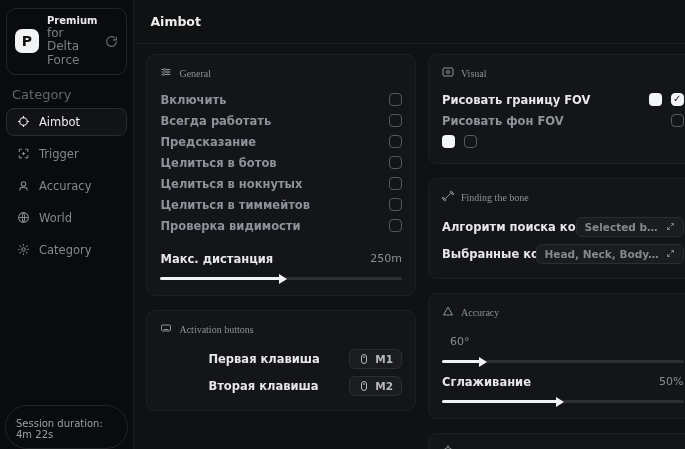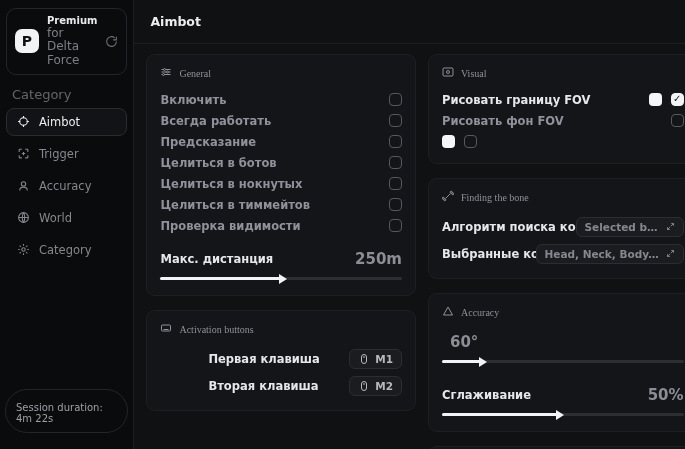--- a/index.html
+++ b/index.html
@@ -34,21 +34,21 @@
   .nav { display:flex; flex-direction:column; gap:4px; }
   .nav-item {
     display:flex; align-items:center; gap:9px;
     padding:6px 9px; border-radius:8px; border:1px solid transparent;
     color:#84878d; font-size:11.5px; cursor:pointer;
   }
   .nav-item.active { border-color:#2a2c30; background:#121316; color:#eceded; }
   .nav-icon { width:14px; height:14px; display:flex; align-items:center; justify-content:center; }
   .nav-icon svg { width:13px; height:13px; }
   .session-box {
-    position:absolute; left:5px; right:5px; bottom:16px;
+    position:absolute; left:5px; right:5px; bottom:0;
     border:1px solid #232528; border-radius:22px;
     padding:12px 10px 8px 10px; font-size:10px; color:#9da0a5;
   }
   
   .main { flex:1; background:#101113; display:flex; flex-direction:column; }
   .main-header {
     height:44px; display:flex; align-items:center;
     padding:0 16px; border-bottom:1px solid #1c1e21;
   }
   .main-title { font-size:12.5px; font-weight:bold; color:#eceded; }
@@ -65,21 +65,21 @@
     font-family:Liberation Serif, serif;
     font-size:10px; color:#8e9197; margin-bottom:9px;text-align:right;
   }
   .card-title svg { width:12px; height:12px; }
   .row {
     display:flex; align-items:center; justify-content:space-between;
     min-height:21px; font-size:11.5px; color:#8f929a;
   }
   .row.bright { color:#e6e7e9; font-weight:bold; }
   .row-label { white-space:nowrap; overflow:hidden; flex:1;font-weight:bold; }
-  .row-value { color:#8b8e94; font-size:15px; font-weight:bold; margin-left:8px; }
+  .row-value { color:#8b8e94; font-size:11px; font-weight:normal; margin-left:8px; }
   .checkbox {
     width:13px; height:13px; border:1.5px solid #55585e; border-radius:4px;
     background:transparent; flex:none; cursor:pointer;
   }
   .checkbox.checked {
     background:#f2f3f4; border-color:#f2f3f4; position:relative;
   }
   .checkbox.checked::after {
     content:"✓"; color:#15161a; font-size:10px; font-weight:bold;
     position:absolute; left:1.5px; top:-1px;
@@ -351,21 +351,21 @@
           <span>Accuracy</span>
         </div>
         <div class="slider-block">
           <div class="row bright">
             <span class="row-value">60°</span>
           </div>
           <div class="slider">
             <div class="slider-fill" style="width: 16%;"></div>
           </div>
         </div>
-        <div class="slider-block" style="margin-top:21px">
+        <div class="slider-block" style="margin-top:8px">
           <div class="row bright">
             <span class="row-label">Сглаживание</span>
             <span class="row-value">50%</span>
           </div>
           <div class="slider">
             <div class="slider-fill" style="width: 48%;"></div>
           </div>
         </div>
       </div>
 

